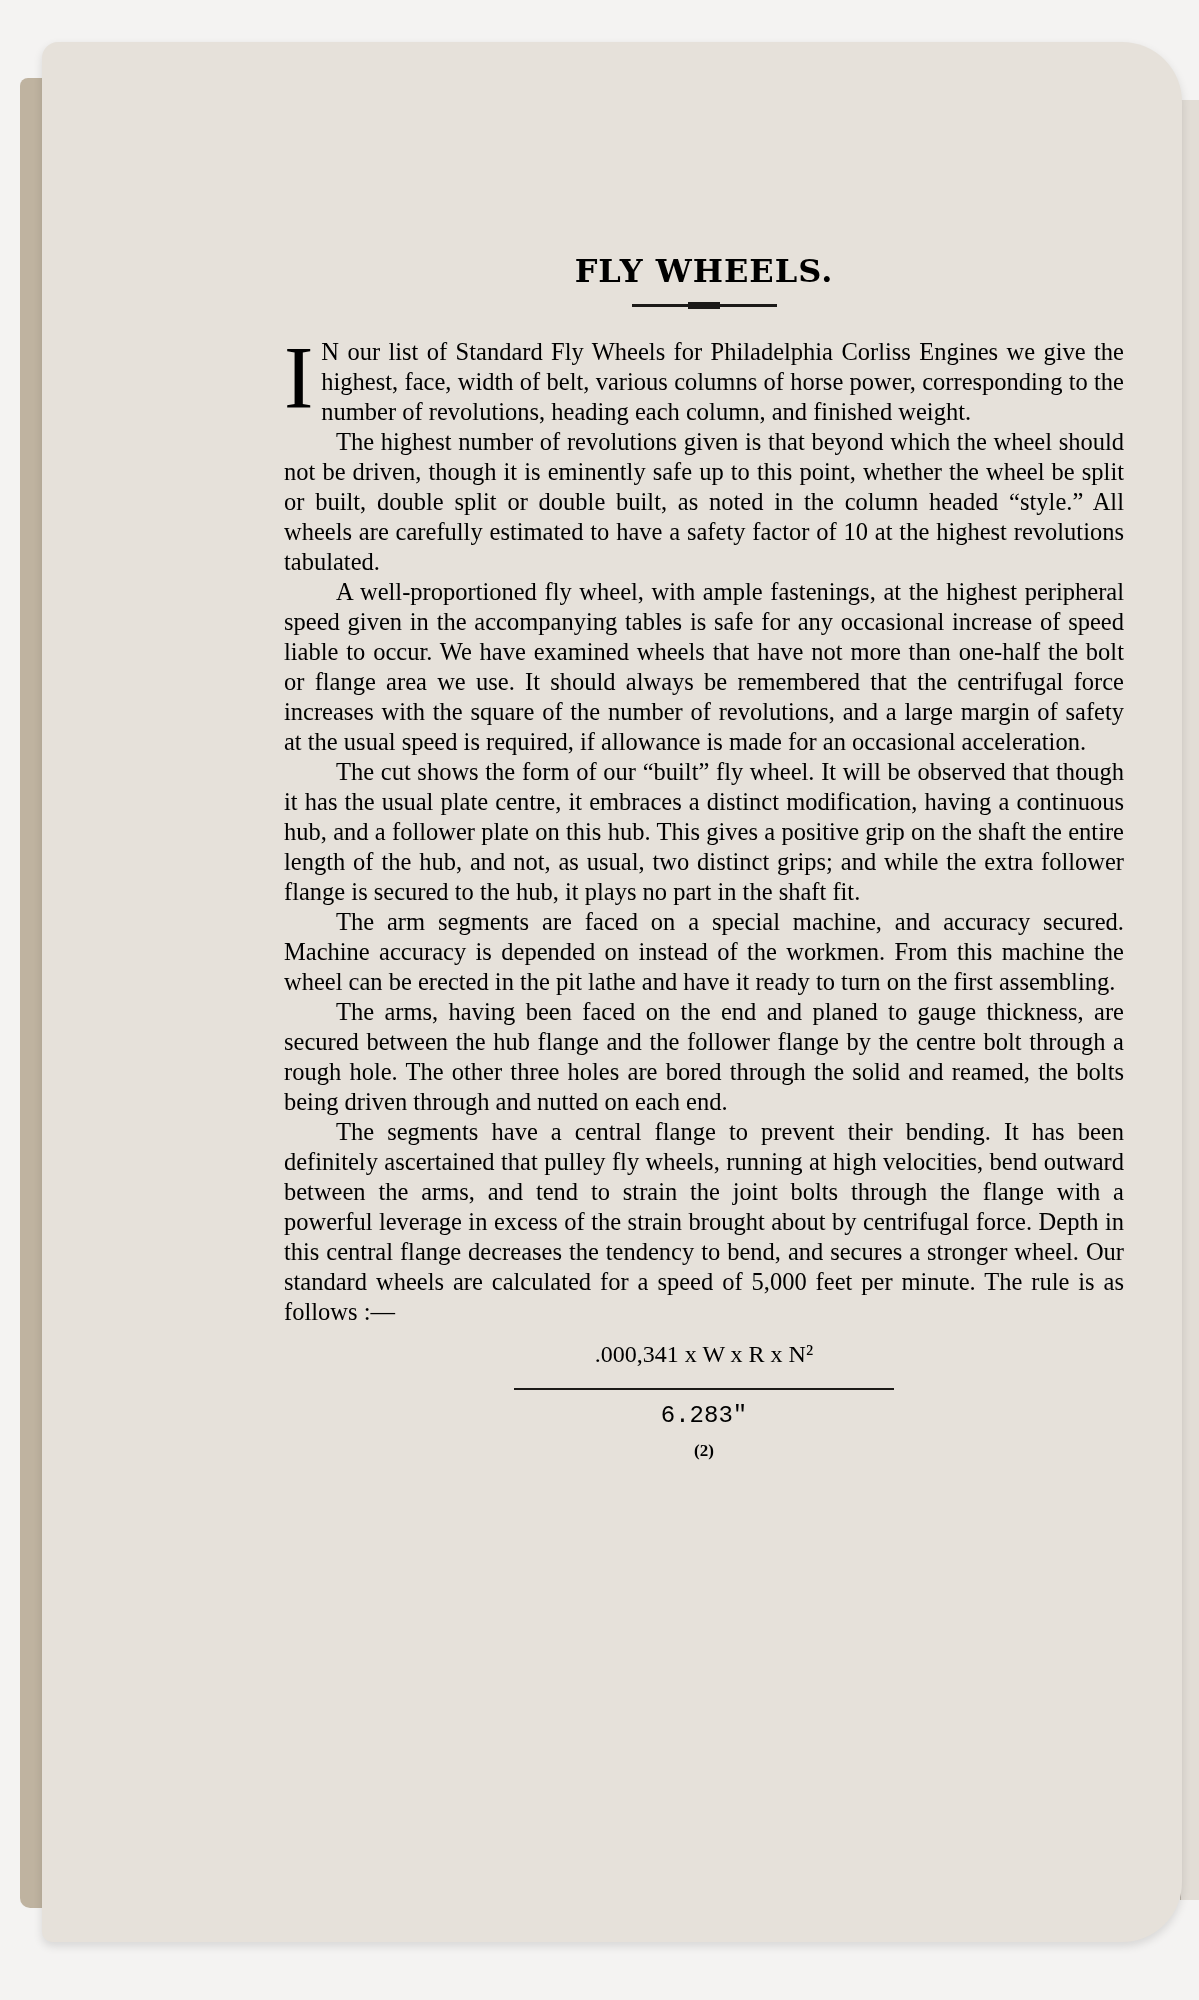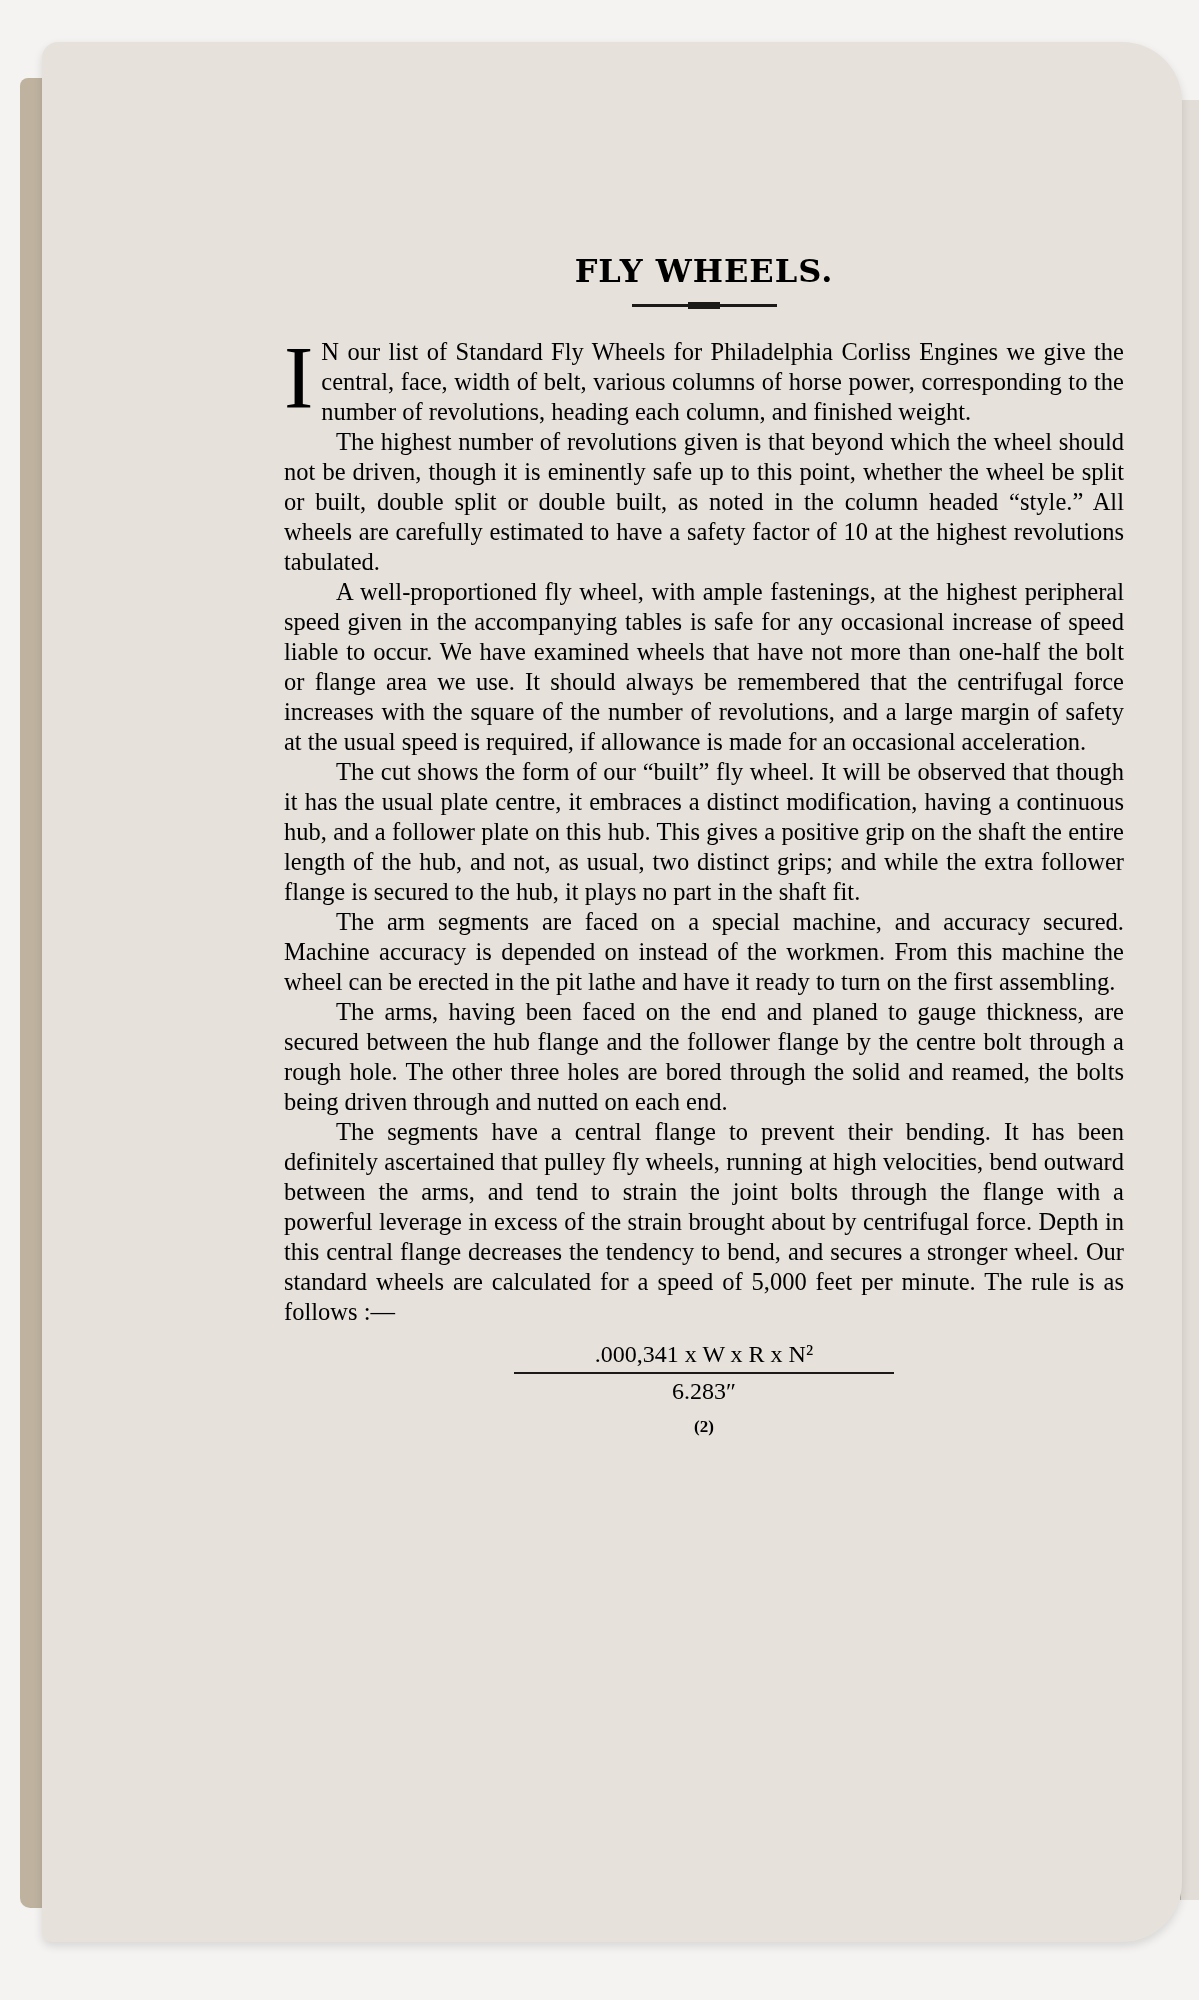--- a/index.html
+++ b/index.html
@@ -46,42 +46,42 @@
     .para.first { text-indent: 0; }
     .dropcap {
       float: left; font-size: 88px; line-height: 74px;
       margin: 4px 8px 0 0; font-weight: normal;
     }
     .first-rest { display: inline; }
     .formula {
       margin: 14px auto 0 auto; width: 380px; text-align: center;
       font-size: 24px;
     }
-    .formula .num { display: block; padding-bottom: 4px; }
+    .formula .num { display: block; padding-bottom: 20px; }
     .formula .bar { height: 2px; background: #1c1a18; width: 100%; }
-    .formula .den { display: block; padding-top: 4px; }
+    .formula .den { display: block; padding-top: 12px; font-family: Liberation Mono, monospace; }
     .page-num {
       text-align: center; font-size: 17px; margin-top: 12px; font-weight: bold;
     }
   </style>
 </head>
 <body>
 
 <div class="back-page"></div>
 <div class="right-edge"></div>
 
 <div class="page">
   <div class="content">
     <h1 class="title">FLY WHEELS.</h1>
     <div class="rule">
         <div class="mid"></div>
       </div>
 
     <p class="para first">
-      <span class="dropcap">I</span><span class="first-rest">N our list of Standard Fly Wheels for Philadelphia Corliss Engines we give the central, face, width of belt, various columns of horse power, corresponding to the number of revolutions, heading each column, and finished weight.</span>
+      <span class="dropcap">I</span><span class="first-rest">N our list of Standard Fly Wheels for Philadelphia Corliss Engines we give the highest, face, width of belt, various columns of horse power, corresponding to the number of revolutions, heading each column, and finished weight.</span>
     </p>
     <p class="para">The highest number of revolutions given is that beyond which the wheel should not be driven, though it is eminently safe up to this point, whether the wheel be split or built, double split or double built, as noted in the column headed “style.” All wheels are carefully estimated to have a safety factor of 10 at the highest revolutions tabulated.</p>
     <p class="para">A well-proportioned fly wheel, with ample fastenings, at the highest peripheral speed given in the accompanying tables is safe for any occasional increase of speed liable to occur. We have examined wheels that have not more than one-half the bolt or flange area we use. It should always be remembered that the centrifugal force increases with the square of the number of revolutions, and a large margin of safety at the usual speed is required, if allowance is made for an occasional acceleration.</p>
     <p class="para">The cut shows the form of our “built” fly wheel. It will be observed that though it has the usual plate centre, it embraces a distinct modification, having a continuous hub, and a follower plate on this hub. This gives a positive grip on the shaft the entire length of the hub, and not, as usual, two distinct grips; and while the extra follower flange is secured to the hub, it plays no part in the shaft fit.</p>
     <p class="para">The arm segments are faced on a special machine, and accuracy secured. Machine accuracy is depended on instead of the workmen. From this machine the wheel can be erected in the pit lathe and have it ready to turn on the first assembling.</p>
     <p class="para">The arms, having been faced on the end and planed to gauge thickness, are secured between the hub flange and the follower flange by the centre bolt through a rough hole. The other three holes are bored through the solid and reamed, the bolts being driven through and nutted on each end.</p>
     <p class="para">The segments have a central flange to prevent their bending. It has been definitely ascertained that pulley fly wheels, running at high velocities, bend outward between the arms, and tend to strain the joint bolts through the flange with a powerful leverage in excess of the strain brought about by centrifugal force. Depth in this central flange decreases the tendency to bend, and secures a stronger wheel. Our standard wheels are calculated for a speed of 5,000 feet per minute. The rule is as follows :—</p>
 
     <div class="formula">
       <span class="num">.000,341 x W x R x N²</span>

